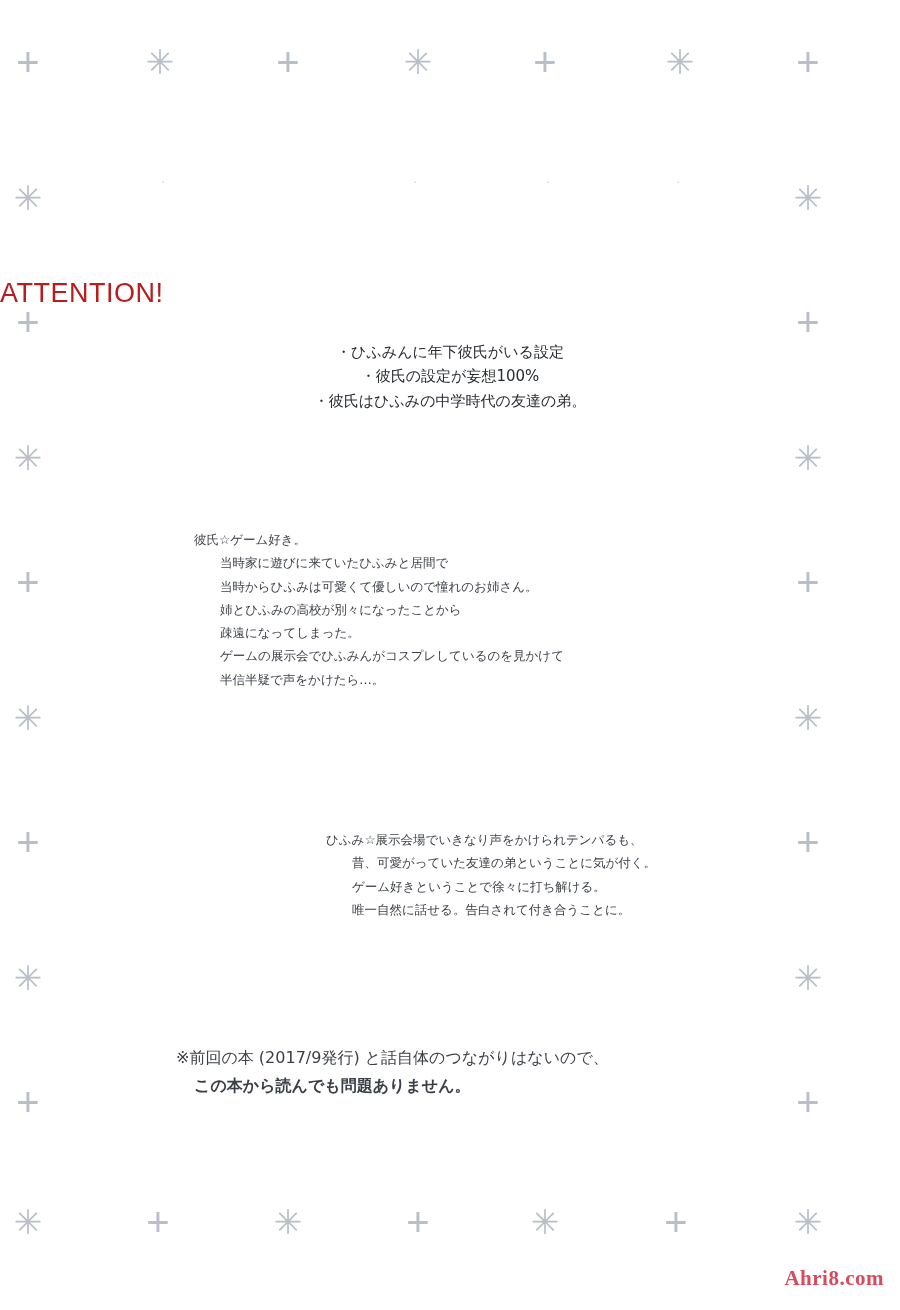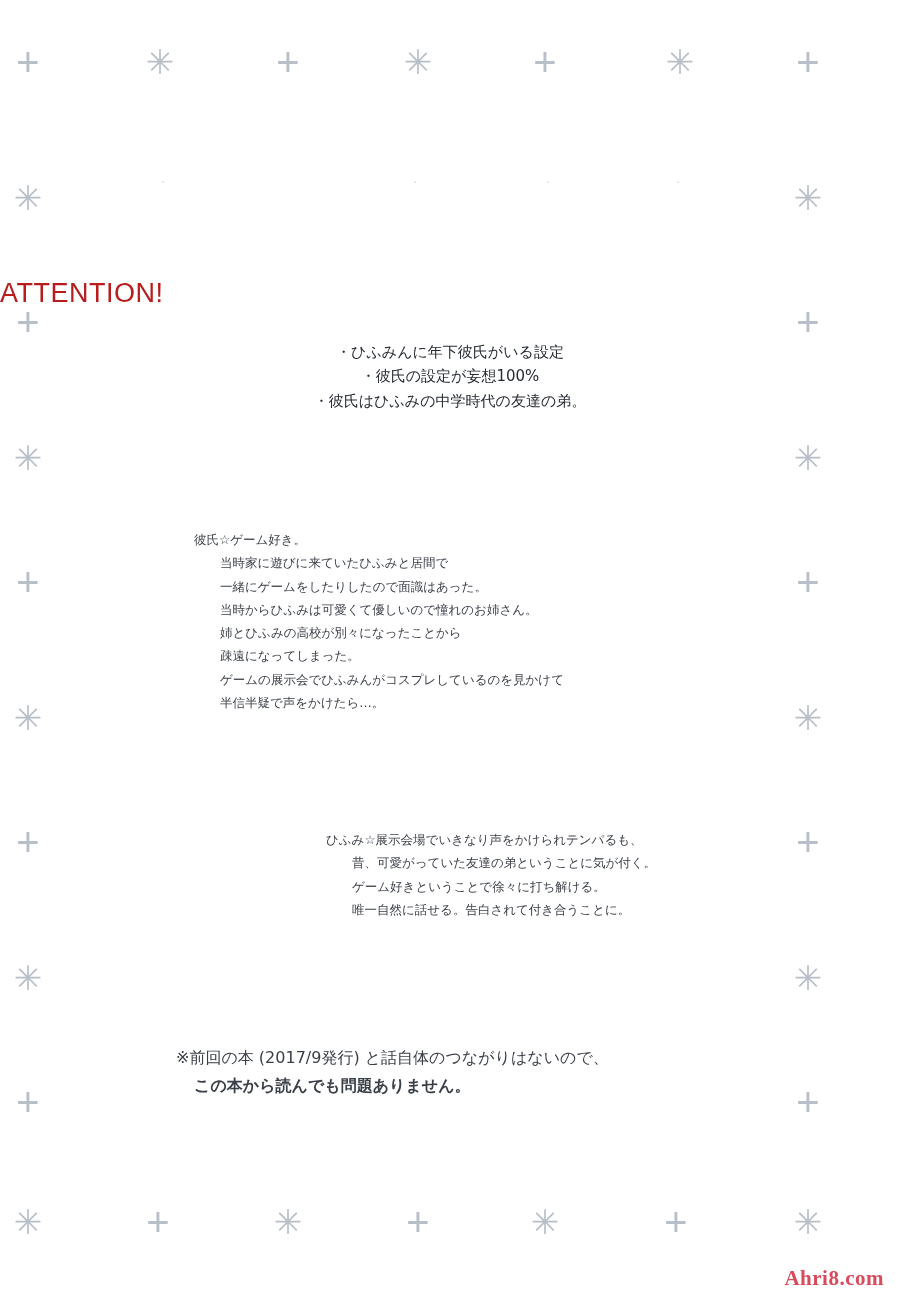--- a/index.html
+++ b/index.html
@@ -183,21 +183,20 @@
 
   <div class="attention-list">
     <div>・ひふみんに年下彼氏がいる設定</div>
     <div>・彼氏の設定が妄想100%</div>
     <div>・彼氏はひふみの中学時代の友達の弟。</div>
   </div>
 
   <div class="block" id="block-boyfriend">
     <span class="head">彼氏☆ゲーム好き。</span>
     <span class="indent">当時家に遊びに来ていたひふみと居間で</span>
-    <span class="indent">一緒にゲームをしたりしたので面識はあった。</span>
     <span class="indent">当時からひふみは可愛くて優しいので憧れのお姉さん。</span>
     <span class="indent">姉とひふみの高校が別々になったことから</span>
     <span class="indent">疎遠になってしまった。</span>
     <span class="indent">ゲームの展示会でひふみんがコスプレしているのを見かけて</span>
     <span class="indent">半信半疑で声をかけたら…。</span>
   </div>
 
   <div class="block" id="block-hifumi">
     <span class="head">ひふみ☆展示会場でいきなり声をかけられテンパるも、</span>
     <span class="indent">昔、可愛がっていた友達の弟ということに気が付く。</span>

